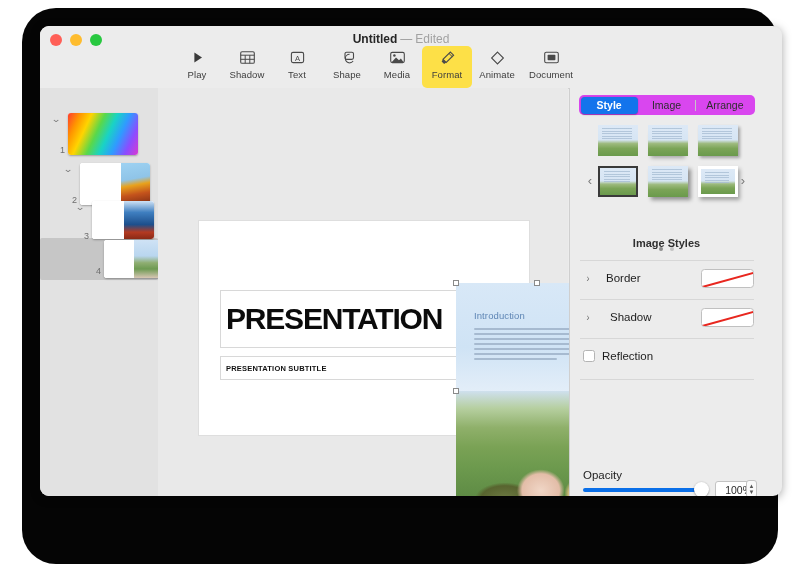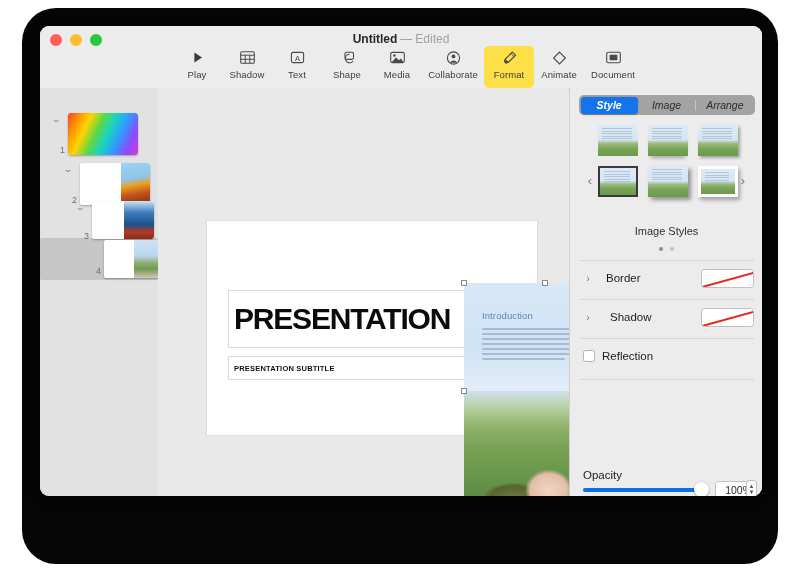--- a/index.html
+++ b/index.html
@@ -15,20 +15,21 @@
   .backdrop{
     position:absolute;left:22px;top:8px;width:756px;height:556px;
     background:#050505;border-radius:34px;
   }
 
   
   .window{
     position:absolute;left:40px;top:26px;width:722px;height:470px;
     background:#ececec;border-radius:9px;overflow:hidden;
     box-shadow:0 2px 10px rgba(0,0,0,.35);
+    padding-left:20px;
   }
 
   
   .titlebar{
     position:absolute;left:0;top:0;width:722px;height:62px;
     background:#ececec;
     border-bottom:1px solid #d2d2d2;
   }
   .lights{position:absolute;left:10px;top:8px;display:flex;gap:8px;}
   .light{width:12px;height:12px;border-radius:50%;}
@@ -93,21 +94,21 @@
   .art-bike{background:linear-gradient(170deg,#9ed2f2 0%,#8fc4e8 38%,#e8a21c 52%,#c4531c 72%,#7a2a14 100%);}
   .art-blue{background:linear-gradient(180deg,#cfe2f5 0%,#3f7fc0 30%,#1d4f8c 62%,#b43a22 82%,#8a2a16 100%);}
   .art-walk{background:linear-gradient(180deg,#cfe2f5 0%,#b9d6ef 42%,#8fae72 60%,#6d9a52 76%,#d8c6b4 100%);}
 
   
   .canvas{
     position:absolute;left:118px;top:0;width:410px;height:408px;
     background:#e9e9e9;
   }
   .slide{
-    position:absolute;left:49px;top:133px;width:330px;height:214px;
+    position:absolute;left:41px;top:133px;width:330px;height:214px;
     background:#ffffff;box-shadow:0 0 0 1px #dedede;
   }
   .title-box{
     position:absolute;left:21px;top:69px;width:286px;height:56px;
     border:1px solid #d8d8d8;display:flex;align-items:center;
   }
   .title-text{
     font-size:30px;font-weight:bold;color:#0b0b0b;letter-spacing:-1.2px;
     padding-left:5px;white-space:nowrap;font-family:"Liberation Sans",sans-serif;
   }
@@ -149,23 +150,22 @@
     border:1px solid #8a8a8a;box-sizing:border-box;
   }
 
   
   .inspector{
     position:absolute;left:529px;top:0;width:193px;height:408px;
     background:#ececec;border-left:1px solid #cfcfcf;
   }
   .seg{
     position:absolute;left:9px;top:7px;width:176px;height:20px;
-    background:#a3a3a3;border-radius:5px;display:flex;padding:1.5px;
+    background:#d946ef;border-radius:5px;display:flex;padding:1.5px;
     box-sizing:border-box;
-    font-style:italic;
   }
   .segbtn{
     flex:1;display:flex;align-items:center;justify-content:center;
     font-size:10.5px;color:#2d2d2d;border-radius:4px;
   }
   .segbtn.active{background:#1374ec;color:#fff;font-weight:bold;
     box-shadow:0 .5px 1.5px rgba(0,0,0,.3);}
   .segdiv{width:1px;align-self:center;height:11px;background:#c6c6c6;}
 
   .styles-wrap{position:absolute;left:0;top:33px;width:193px;height:120px;}
@@ -189,22 +189,22 @@
     background:repeating-linear-gradient(180deg,#a8bed4 0 1px,transparent 1px 2.6px);
     opacity:.8;
   }
   .sw.s2 .inner{box-shadow:0 5px 4px -3px rgba(0,0,0,.30);}
   .sw.s3 .inner{box-shadow:2px 2px 3px rgba(0,0,0,.32);}
   .sw.s4{border:2px solid #3a3a3a;}
   .sw.s5 .inner{box-shadow:3px 3px 4px rgba(0,0,0,.38);}
   .sw.s6{border:3px solid #ffffff;box-shadow:2px 3px 4px rgba(0,0,0,.32);}
 
   .styles-label{
-    position:absolute;left:0;top:104px;width:193px;text-align:center;
-    font-size:11px;color:#303030;
+    position:absolute;left:0;top:116px;width:193px;text-align:center;
+    font-size:11px;color:#303030;font-weight:bold;
   }
   .dots{position:absolute;left:0;top:126px;width:193px;display:flex;
     justify-content:center;gap:7px;}
   .dot{width:4px;height:4px;border-radius:50%;background:#c2c2c2;}
   .dot.on{background:#8d8d8d;}
 
   .divider{position:absolute;left:10px;width:174px;height:1px;background:#d7d7d7;}
 
   .row{position:absolute;left:0;width:193px;display:flex;align-items:center;}
   .disc-tri{
@@ -322,30 +322,20 @@
           <span class="tbicon">
             <svg width="15" height="13" viewBox="0 0 15 13">
                 <rect x=".7" y="1.4" width="13.6" height="10.2" rx="1.6" fill="none" stroke="#4a4a4a" stroke-width="1.1"></rect>
                 <circle cx="4.4" cy="4.6" r="1.25" fill="#4a4a4a"></circle>
                 <path d="M1.6 11.2 L6 6.4 L9 9.3 L10.9 7.6 L13.6 11.2 Z" fill="#4a4a4a"></path>
               </svg>
           </span>
           <span class="tblabel">Media</span>
         </div>
 
-        <div class="tbitem" style="width:62px">
-          <span class="tbicon">
-            <svg width="15" height="14" viewBox="0 0 15 14">
-                <circle cx="7.5" cy="7" r="6.1" fill="none" stroke="#4a4a4a" stroke-width="1.1"></circle>
-                <circle cx="7.5" cy="5.4" r="1.9" fill="#4a4a4a"></circle>
-                <path d="M3.9 11.8a3.9 3.9 0 0 1 7.2 0" fill="#4a4a4a"></path>
-              </svg>
-          </span>
-          <span class="tblabel">Collaborate</span>
-        </div>
 
         <div class="tbitem sel">
           <span class="tbicon">
             <svg width="15" height="14" viewBox="0 0 15 14">
                 <path d="M10.4 1.1 L13.6 4.2 L6.2 11.4 L3 8.3 Z" fill="none" stroke="#4a4a4a" stroke-width="1.1"></path>
                 <path d="M3 8.3 L6.2 11.4 L4.1 13 L1.6 10.4 Z" fill="#4a4a4a"></path>
                 <line x1="9" y1="2.5" x2="12.2" y2="5.6" stroke="#4a4a4a" stroke-width="1"></line>
               </svg>
           </span>
           <span class="tblabel">Format</span>

